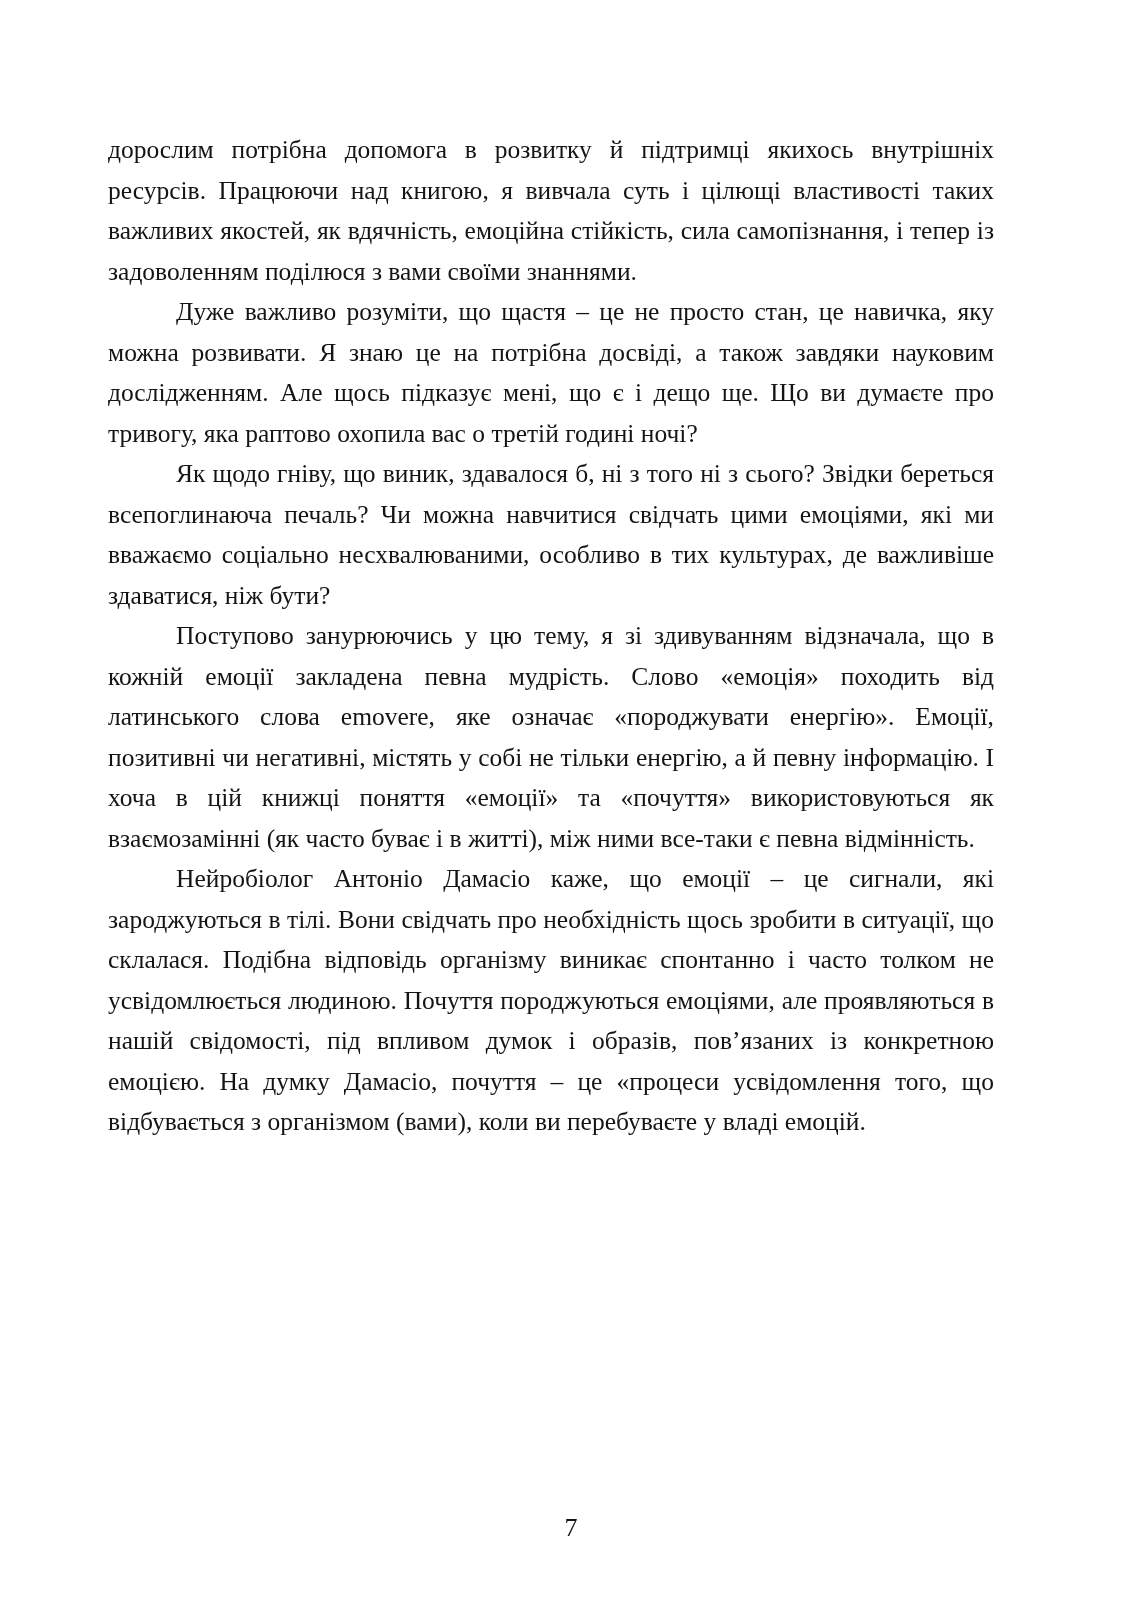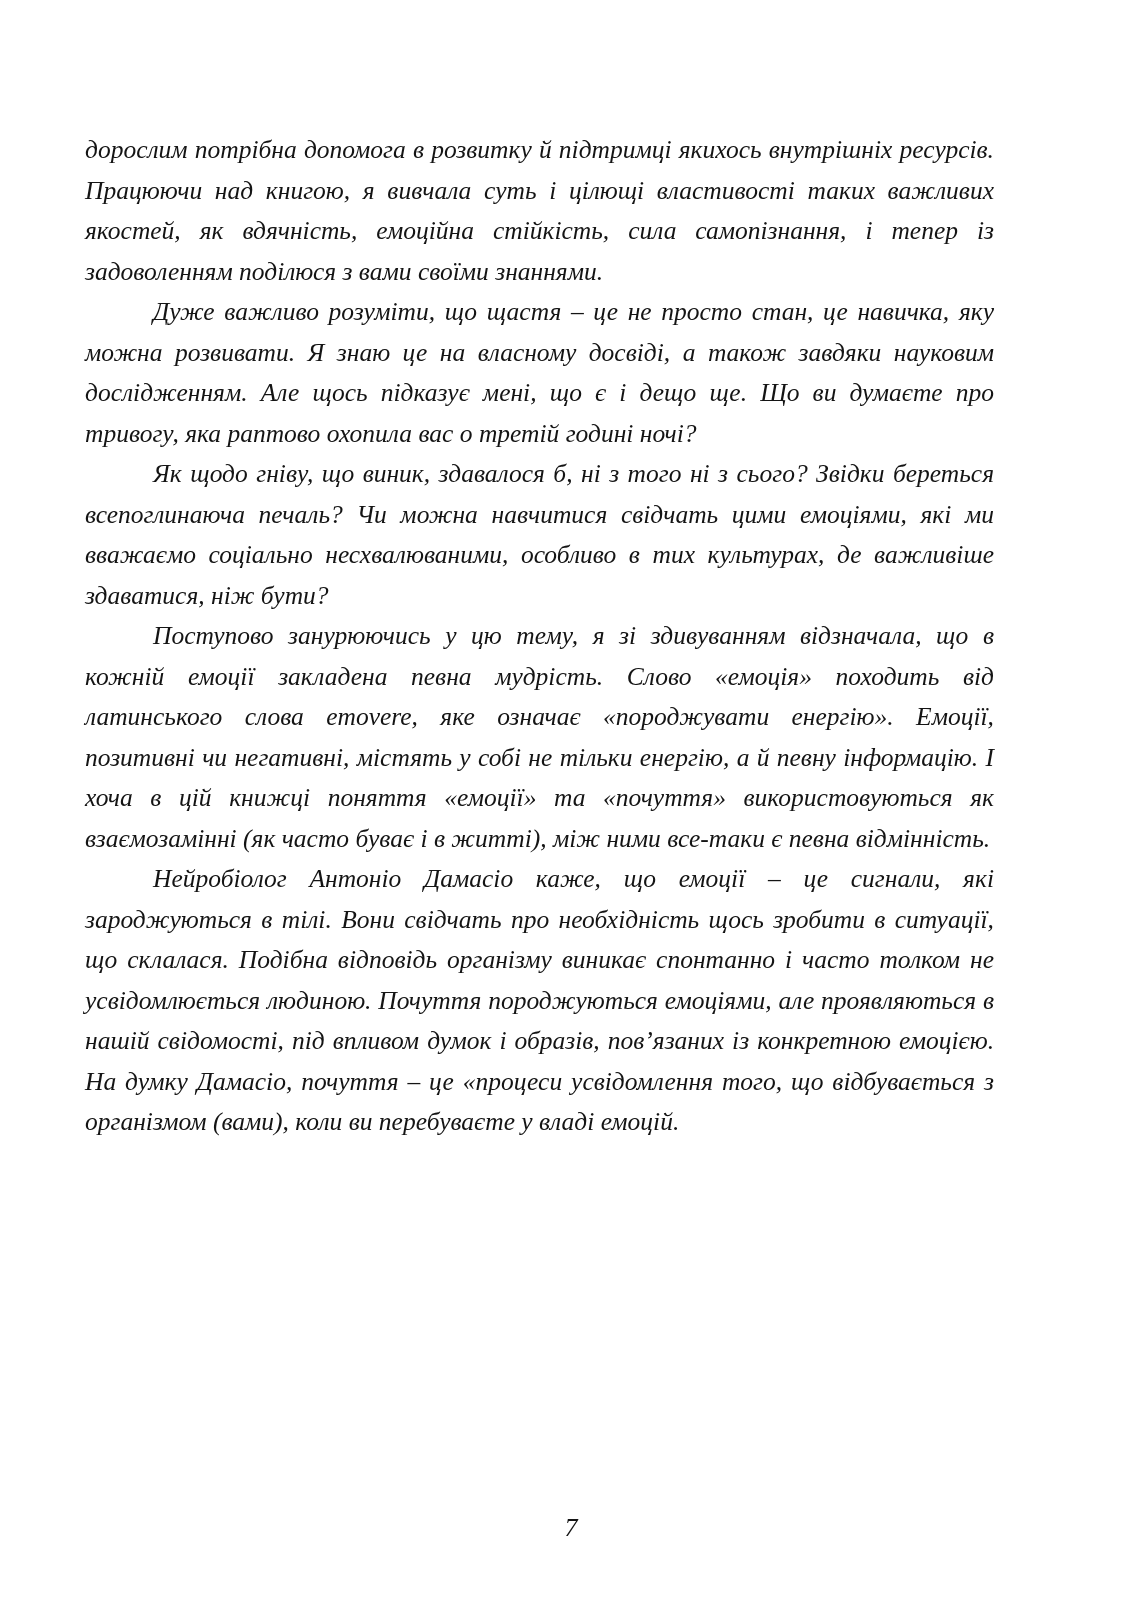--- a/index.html
+++ b/index.html
@@ -12,23 +12,22 @@
     height: 1615px;
     font-family: "Liberation Serif", "DejaVu Serif", serif;
     color: #111111;
     position: relative;
     overflow: hidden;
   }
   .page {
     box-sizing: border-box;
     width: 1142px;
     height: 1615px;
-    padding: 130px 148px 60px 85px;
+    padding: 130px 148px 60px 108px;
     position: relative;
-    font-style: italic;
   }
   .body-text {
     font-size: 25.5px;
     line-height: 40.5px;
     text-align: justify;
     text-justify: inter-word;
     color: #141414;
   }
   .body-text p {
     margin: 0;
@@ -45,19 +44,19 @@
     font-size: 26px;
     color: #141414;
   }
 </style>
 </head>
 <body>
 
 <div class="page">
   <div class="body-text">
     <p>дорослим потрібна допомога в розвитку й підтримці якихось внутрішніх ресурсів. Працюючи над книгою, я вивчала суть і цілющі властивості таких важливих якостей, як вдячність, емоційна стійкість, сила самопізнання, і тепер із задоволенням поділюся з вами своїми знаннями.</p>
-    <p class="indent">Дуже важливо розуміти, що щастя – це не просто стан, це навичка, яку можна розвивати. Я знаю це на власному досвіді, а також завдяки науковим дослідженням. Але щось підказує мені, що є і дещо ще. Що ви думаєте про тривогу, яка раптово охопила вас о третій годині ночі?</p>
+    <p class="indent">Дуже важливо розуміти, що щастя – це не просто стан, це навичка, яку можна розвивати. Я знаю це на потрібна досвіді, а також завдяки науковим дослідженням. Але щось підказує мені, що є і дещо ще. Що ви думаєте про тривогу, яка раптово охопила вас о третій годині ночі?</p>
     <p class="indent">Як щодо гніву, що виник, здавалося б, ні з того ні з сього? Звідки береться всепоглинаюча печаль? Чи можна навчитися свідчать цими емоціями, які ми вважаємо соціально несхвалюваними, особливо в тих культурах, де важливіше здаватися, ніж бути?</p>
     <p class="indent">Поступово занурюючись у цю тему, я зі здивуванням відзначала, що в кожній емоції закладена певна мудрість. Слово «емоція» походить від латинського слова emovere, яке означає «породжувати енергію». Емоції, позитивні чи негативні, містять у собі не тільки енергію, а й певну інформацію. І хоча в цій книжці поняття «емоції» та «почуття» використовуються як взаємозамінні (як часто буває і в житті), між ними все-таки є певна відмінність.</p>
     <p class="indent">Нейробіолог Антоніо Дамасіо каже, що емоції – це сигнали, які зароджуються в тілі. Вони свідчать про необхідність щось зробити в ситуації, що склалася. Подібна відповідь організму виникає спонтанно і часто толком не усвідомлюється людиною. Почуття породжуються емоціями, але проявляються в нашій свідомості, під впливом думок і образів, пов’язаних із конкретною емоцією. На думку Дамасіо, почуття – це «процеси усвідомлення того, що відбувається з організмом (вами), коли ви перебуваєте у владі емоцій.</p>
   </div>
   <div class="folio">7</div>
 </div>
 
 </body></html>

